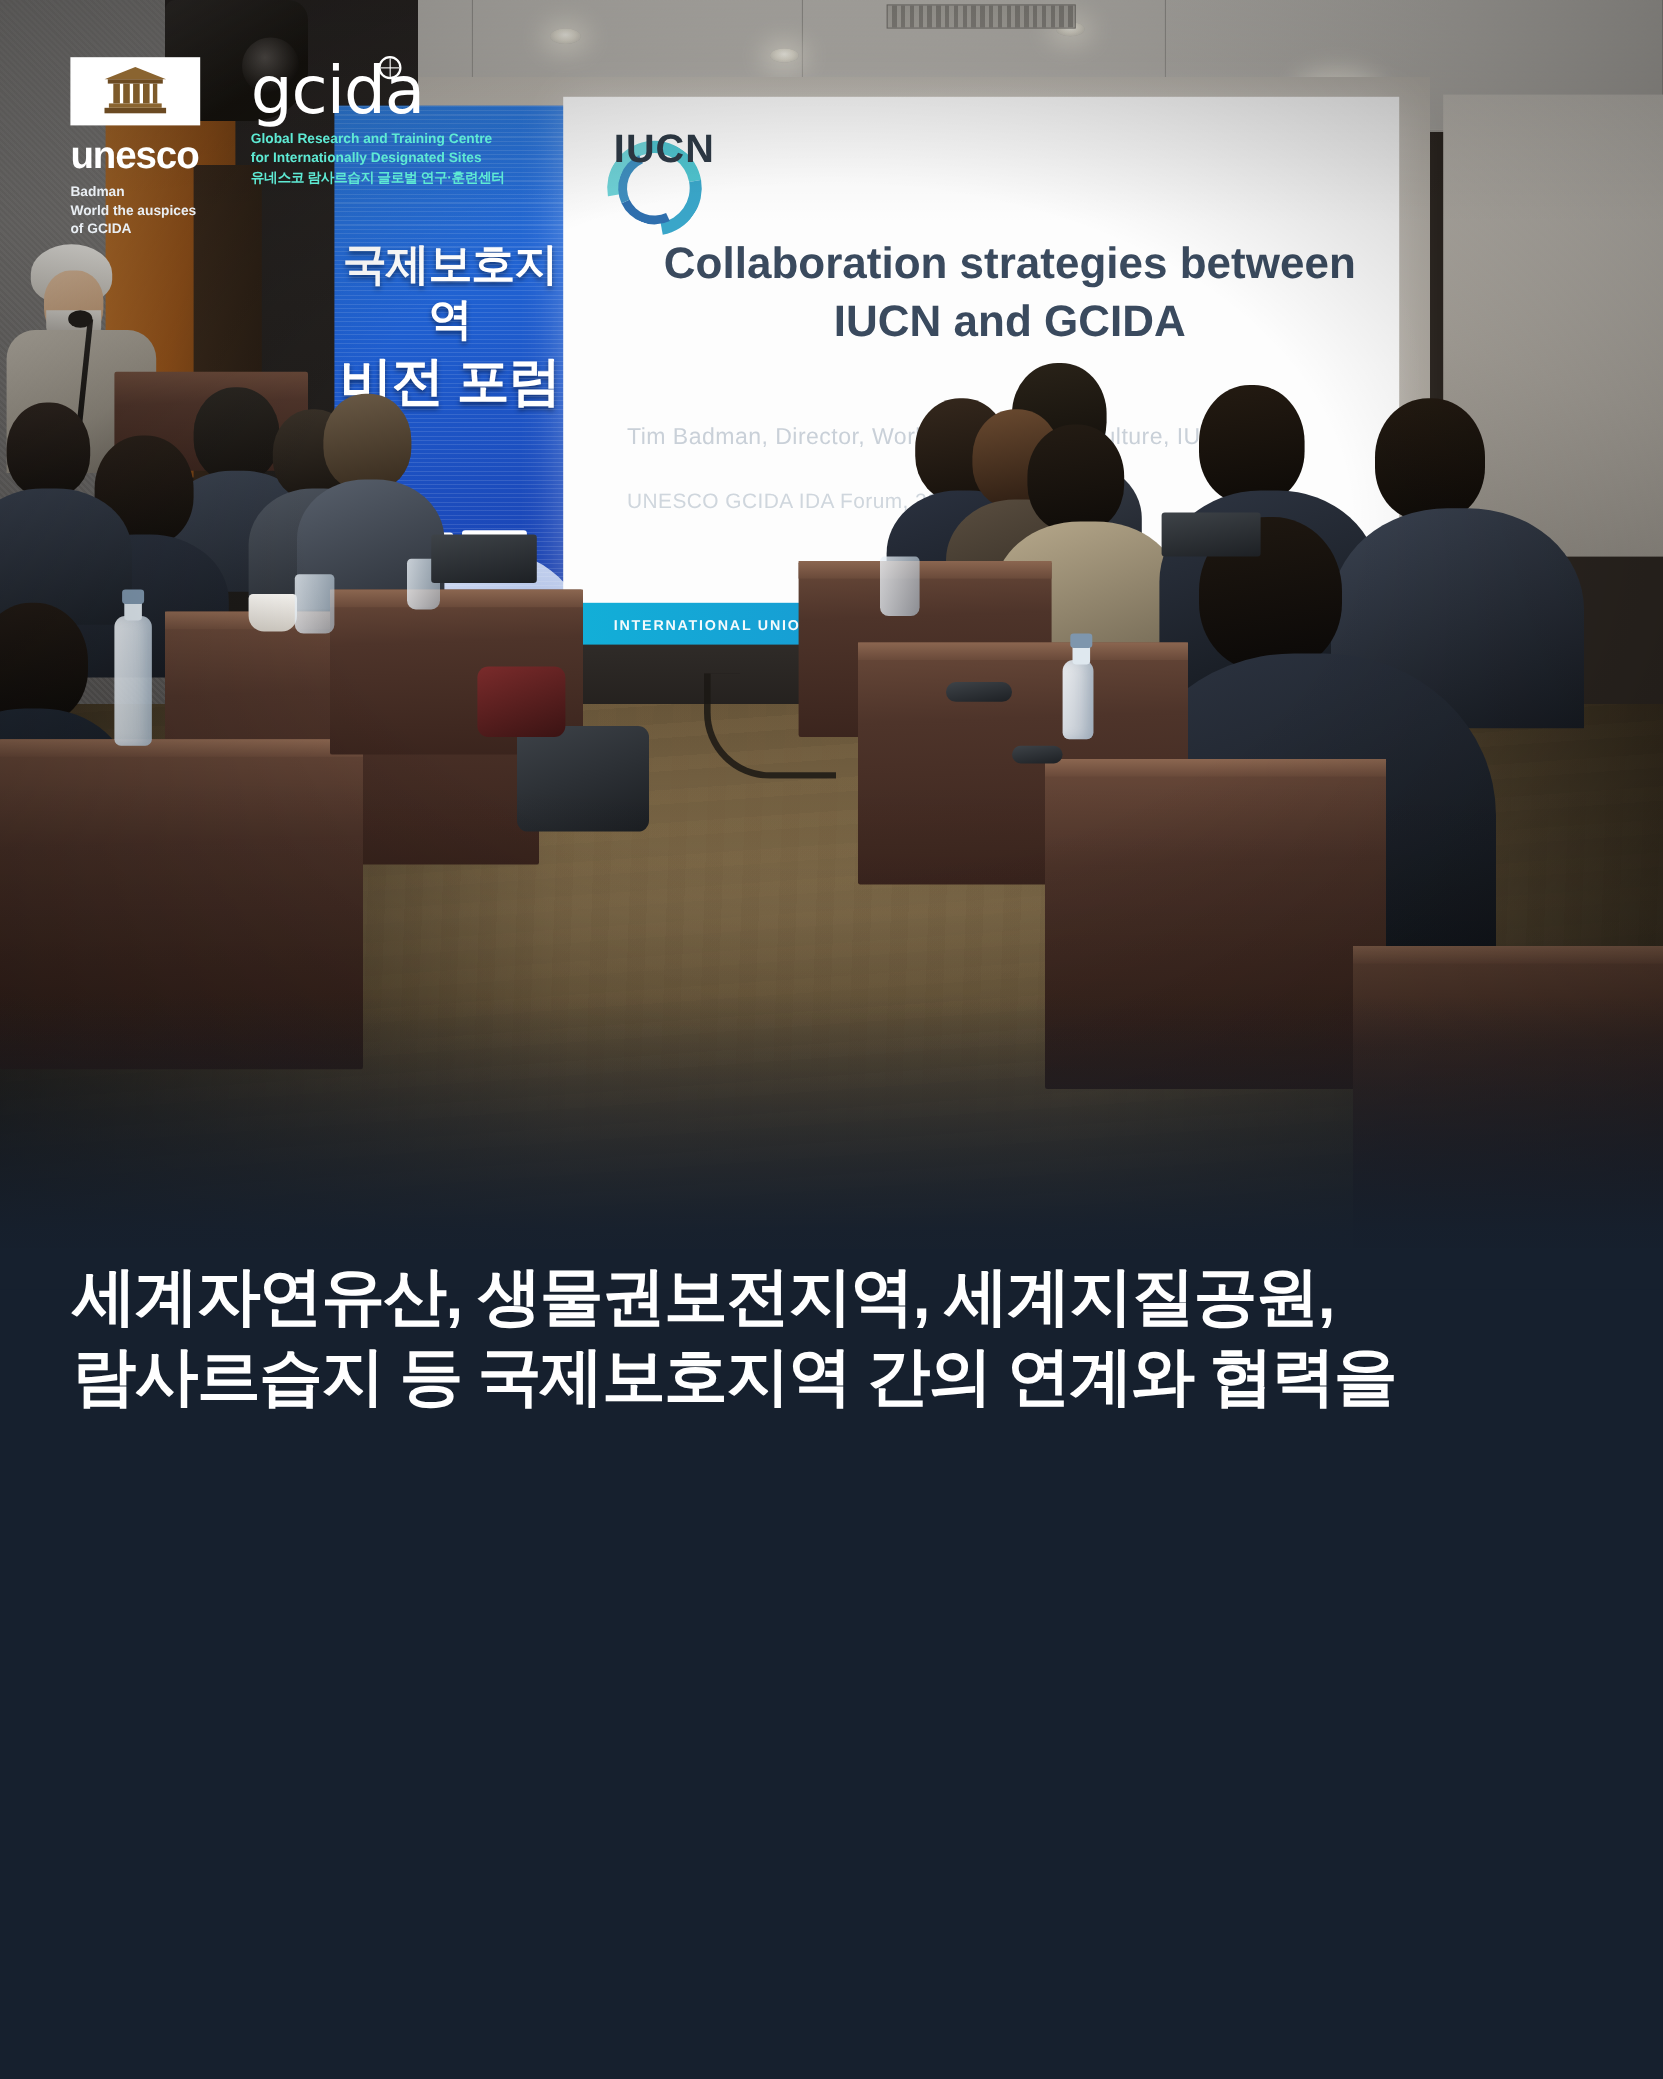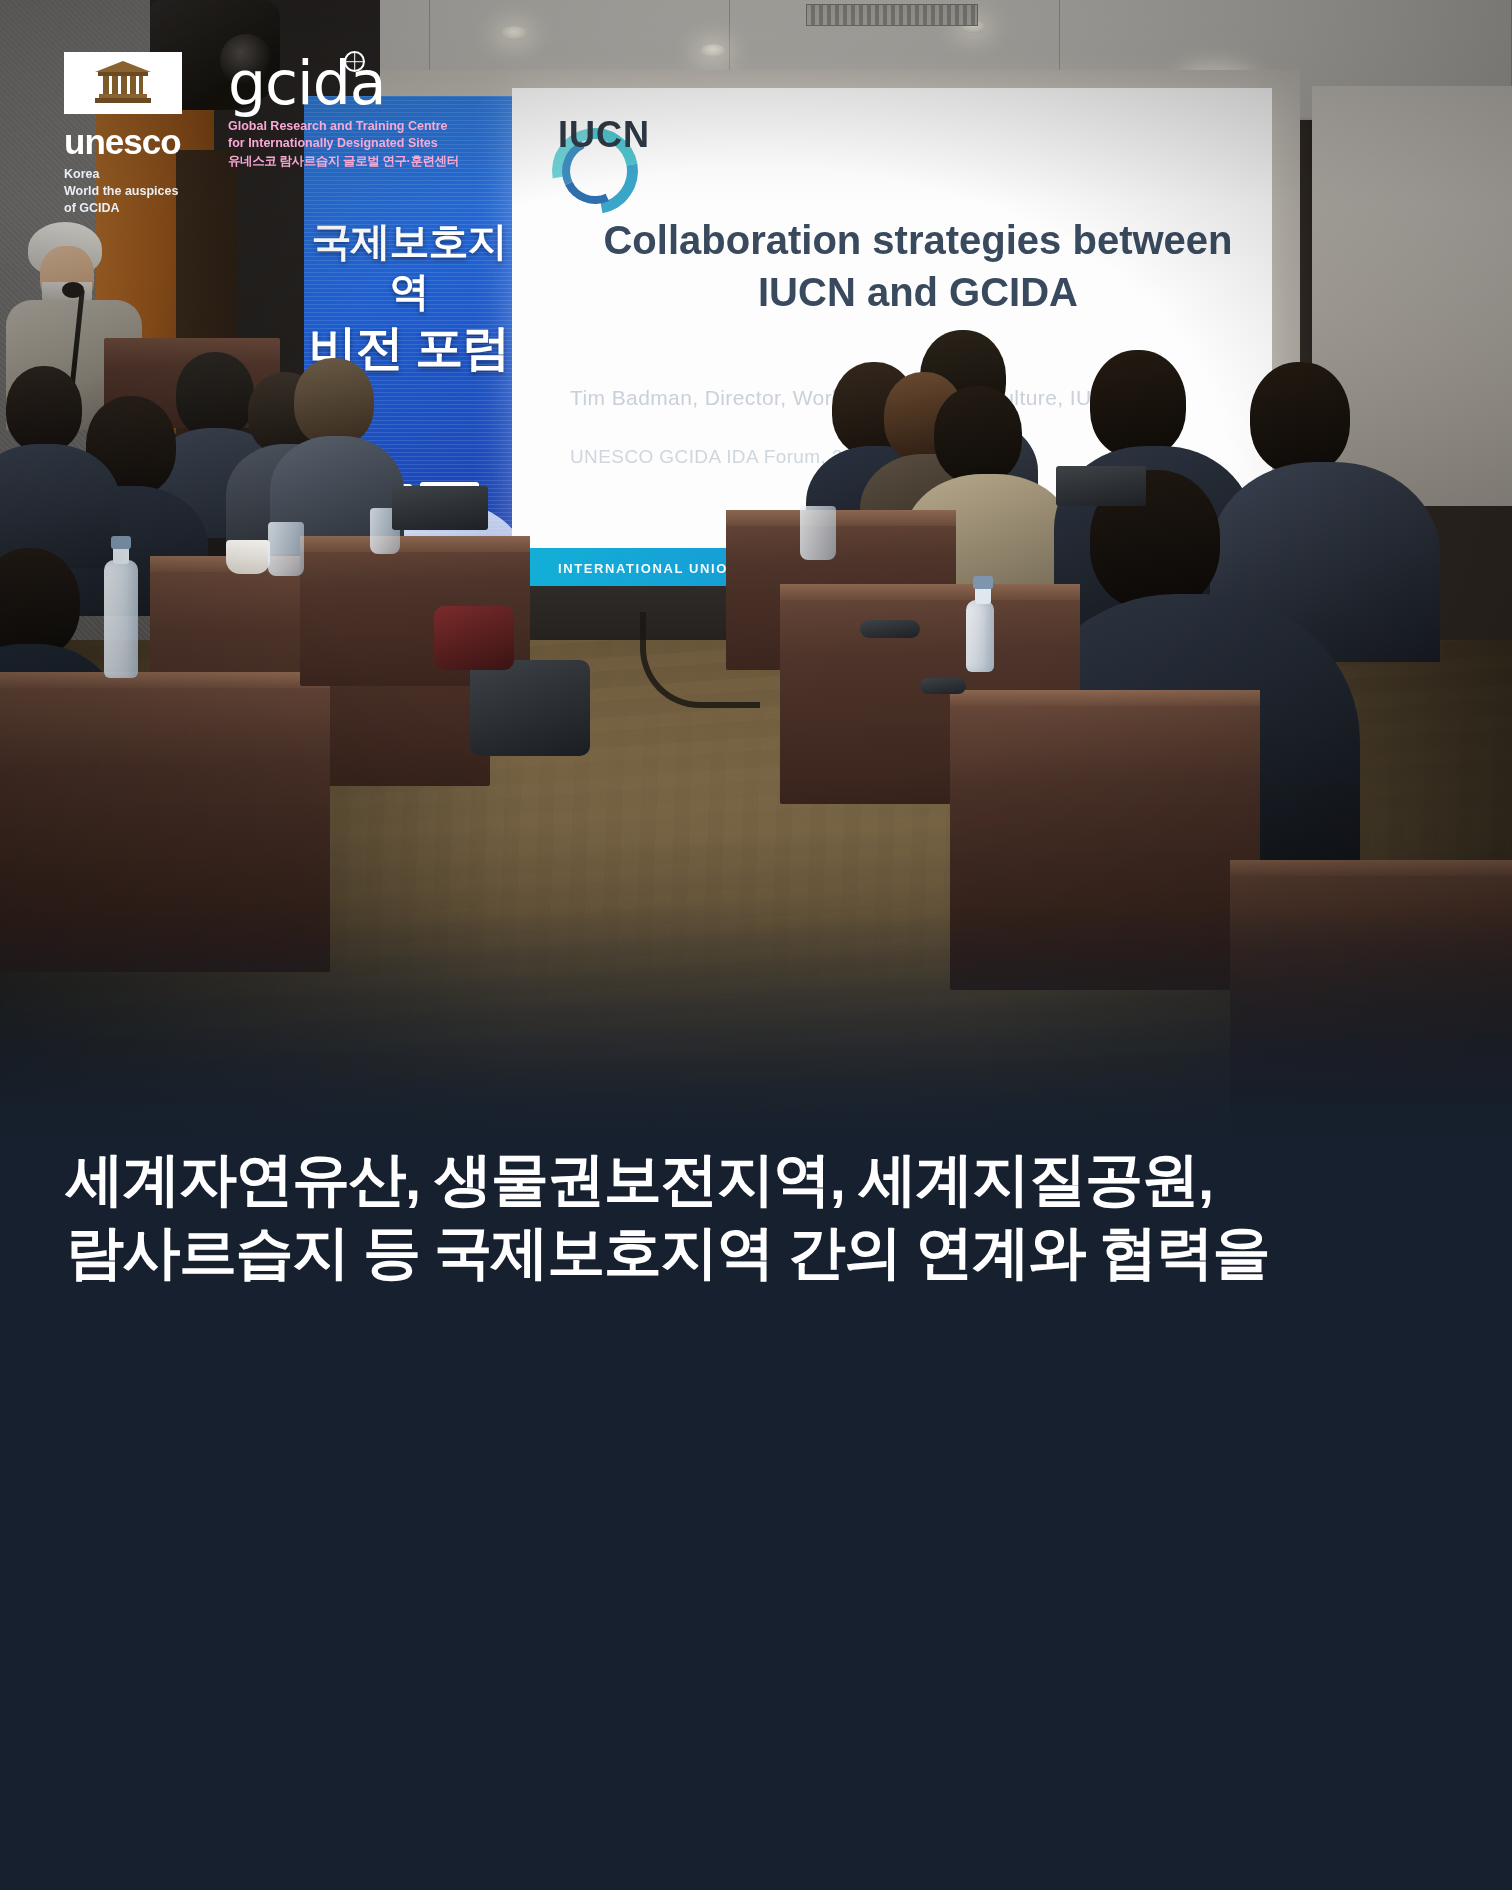--- a/index.html
+++ b/index.html
@@ -338,21 +338,21 @@
   }
   .gcida-dot::before{
     content:""; position:absolute; left:50%; top:0; width:1.6px; height:100%;
     background:#fff; transform:translateX(-50%);
   }
   .gcida-dot::after{
     content:""; position:absolute; top:50%; left:0; width:100%; height:1.6px;
     background:#fff; transform:translateY(-50%);
   }
   .gcida-sub{
-    margin-top:8px; color:#f9a8d4; font-size:12.5px; line-height:1.38;
+    margin-top:8px; color:#5eead4; font-size:12.5px; line-height:1.38;
     font-weight:600;
   }
   .gcida-sub .kr{ letter-spacing:-.4px; }
 
   
   .caption-fade{
     position:absolute; left:0; top:905px; width:1512px; height:260px;
     background:linear-gradient(180deg, rgba(22,32,46,0) 0%, rgba(22,32,46,.55) 45%, rgba(22,32,46,.95) 82%, #16202e 100%);
     z-index:20;
   }
@@ -564,21 +564,21 @@
             <rect x="30" y="16" width="6" height="18"></rect>
             <rect x="39" y="16" width="6" height="18"></rect>
             <rect x="48" y="16" width="4" height="18"></rect>
           </g>
           <rect x="7" y="12" width="50" height="4" fill="#6b4a22"></rect>
           <polygon points="32,1 60,12 4,12" fill="#8a6430"></polygon>
         </svg>
       </div>
       <div class="unesco-word">unesco</div>
       <div class="unesco-sub">
-        <div>Korea</div>
+        <div>Badman</div>
         <div>World the auspices</div>
         <div>of GCIDA</div>
       </div>
     </div>
 
     <div class="gcida-block">
       <div class="gcida-word">
         <span>gcida</span>
         <span class="gcida-dot"></span>
       </div>

